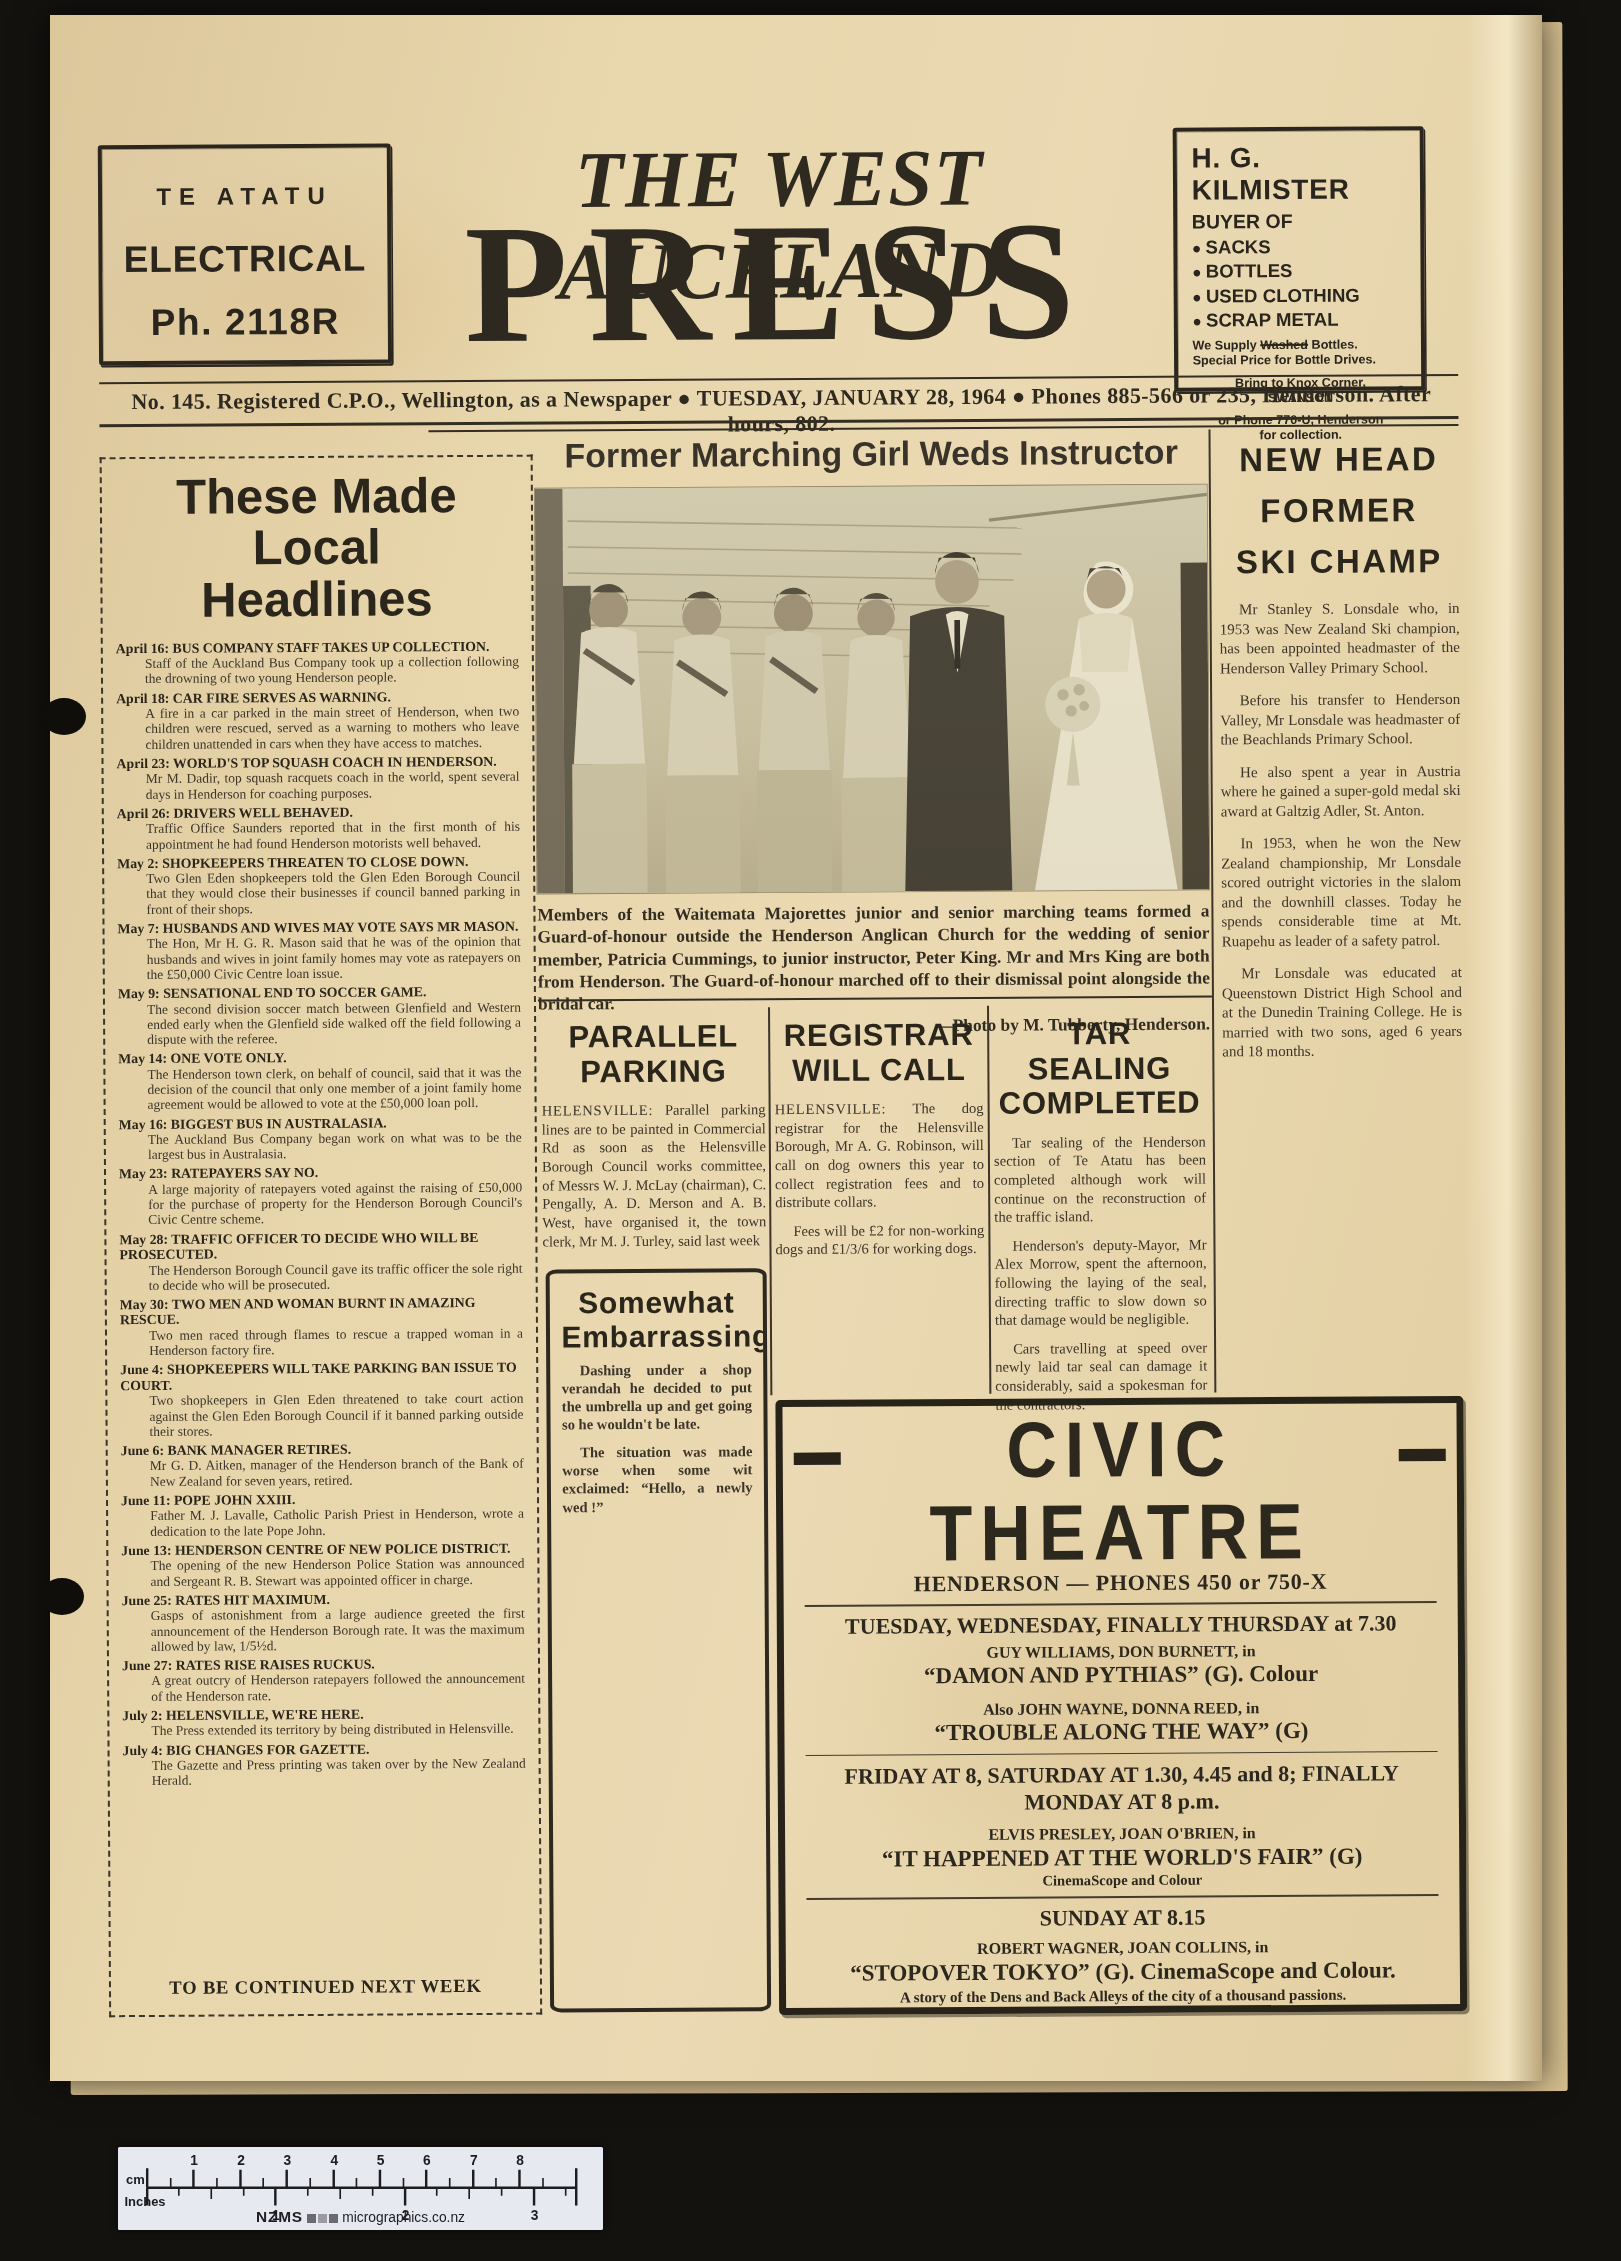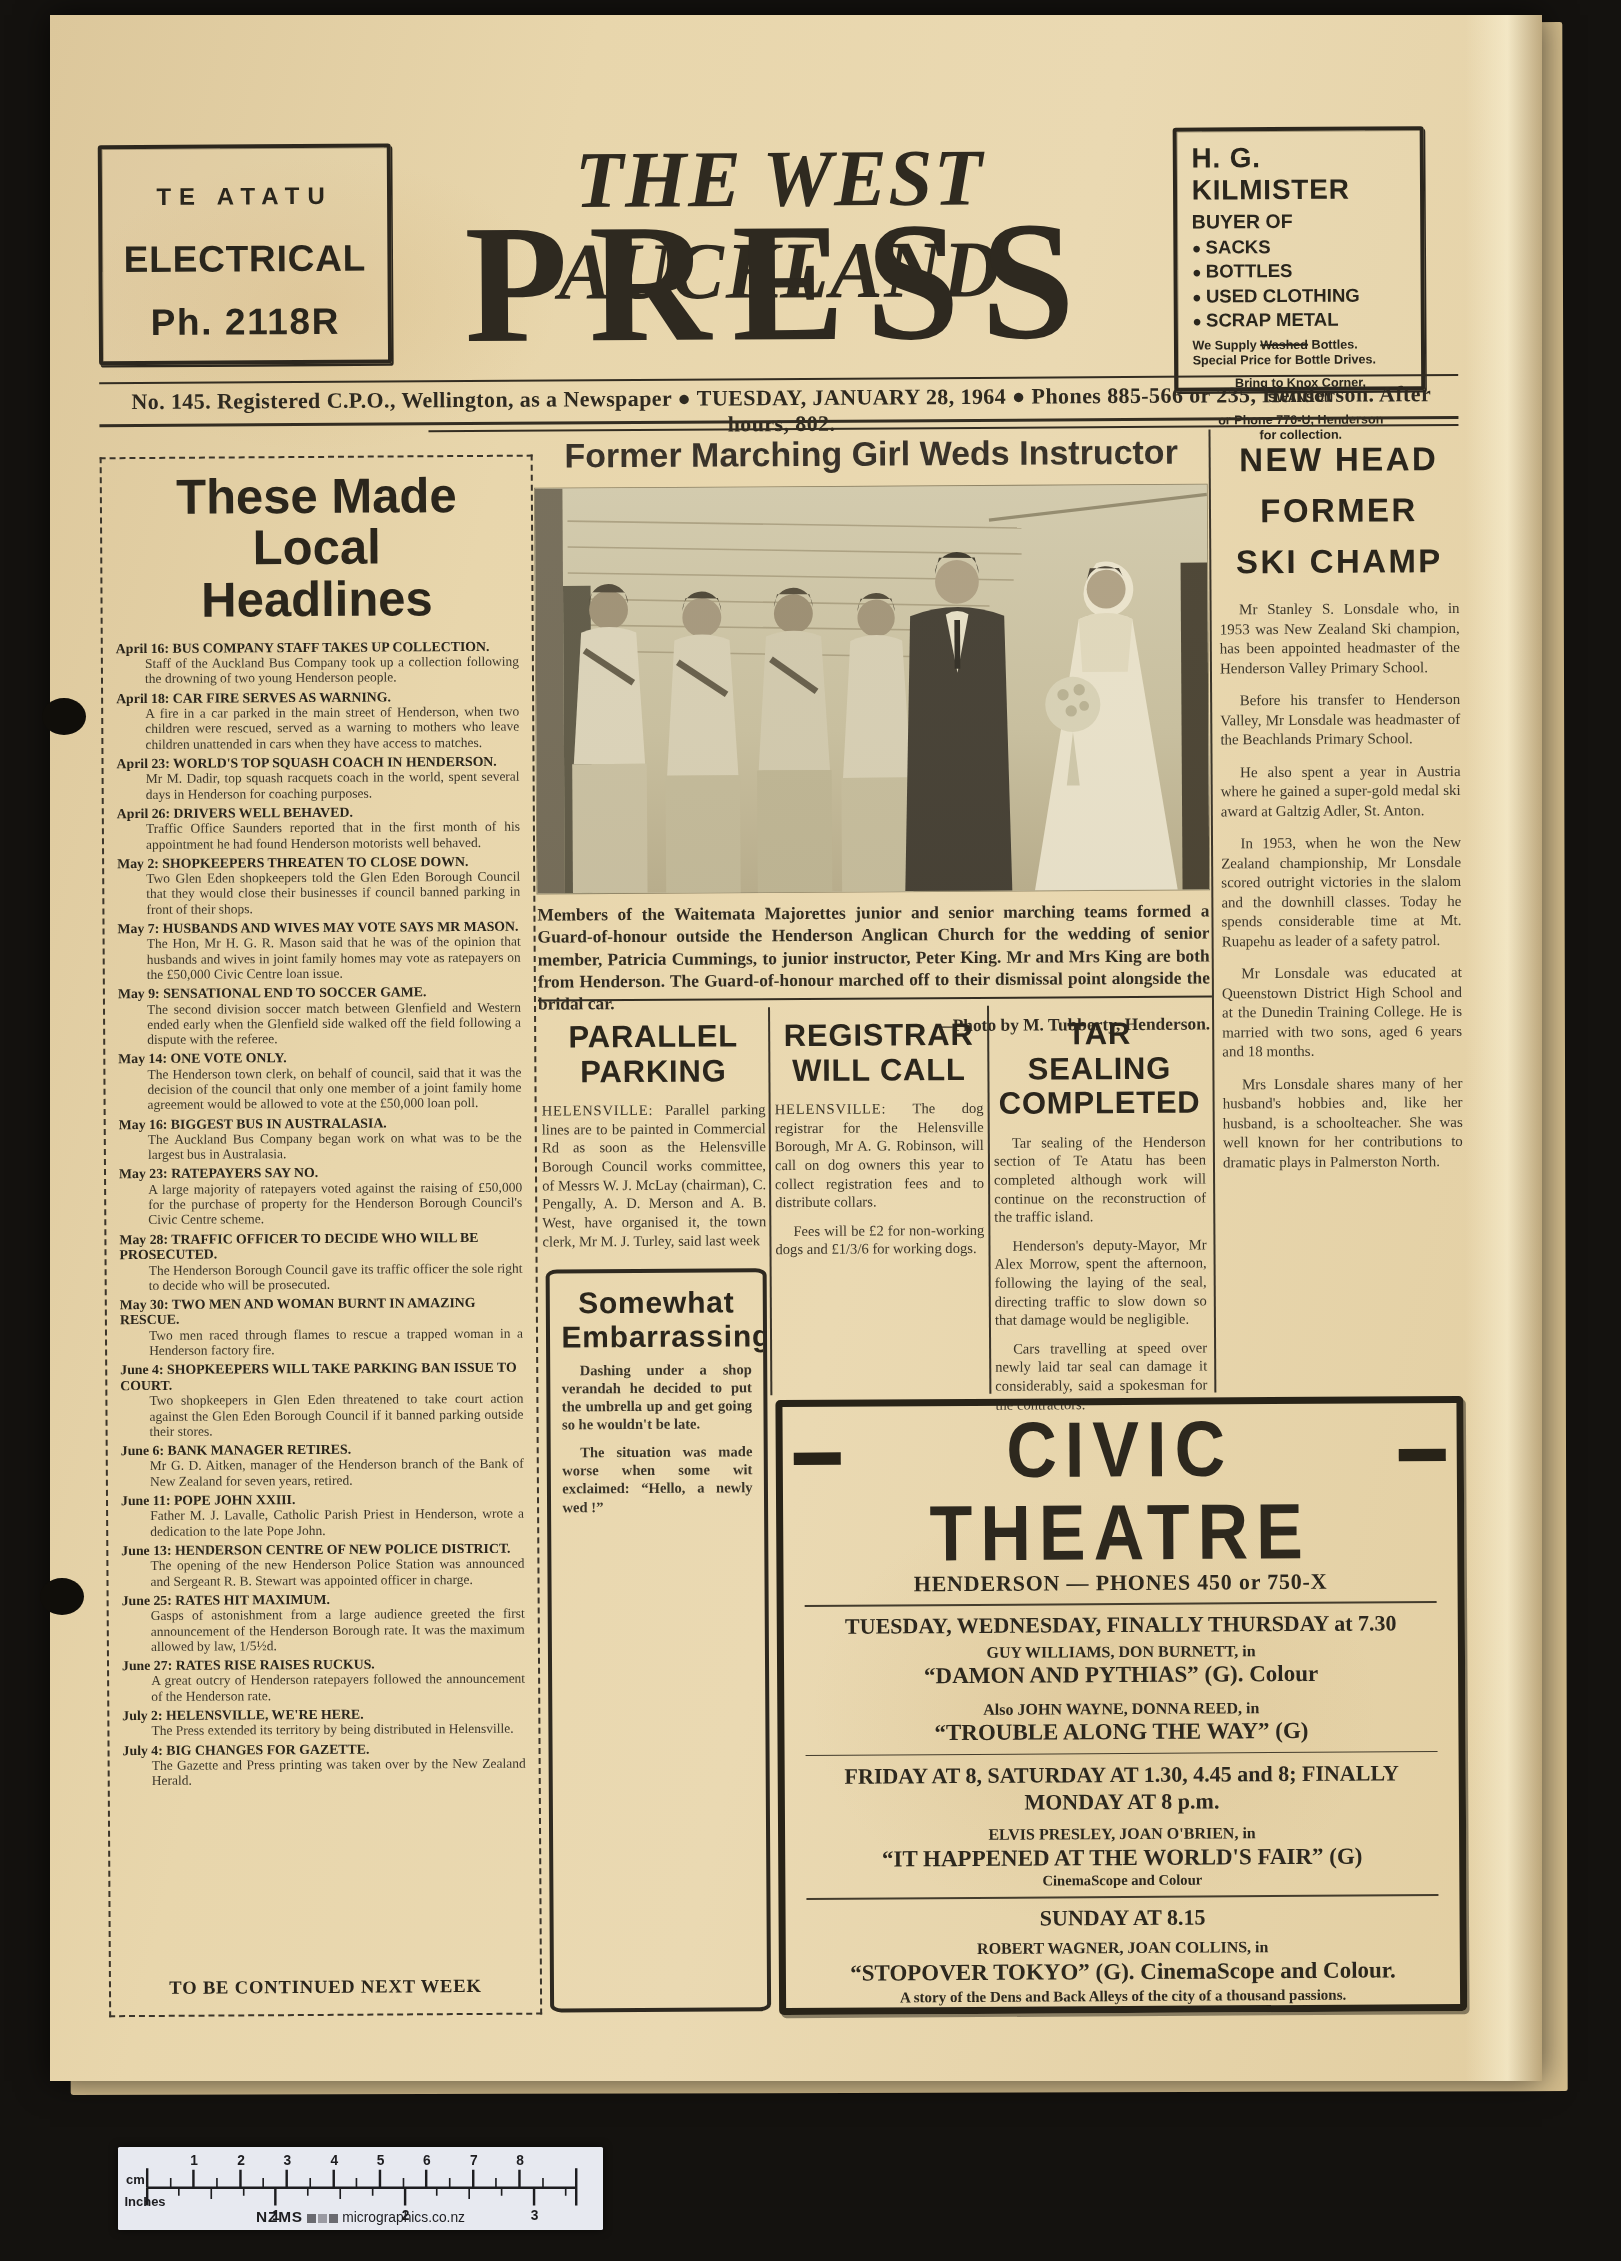--- a/index.html
+++ b/index.html
@@ -408,21 +408,20 @@
       <div class="a-title">
         <span>NEW HEAD</span><br>
         <span>FORMER</span><br>
         <span>SKI CHAMP</span>
       </div>
       <p>Mr Stanley S. Lonsdale who, in 1953 was New Zealand Ski champion, has been appointed headmaster of the Henderson Valley Primary School.</p>
       <p>Before his transfer to Henderson Valley, Mr Lonsdale was headmaster of the Beachlands Primary School.</p>
       <p>He also spent a year in Austria where he gained a super-gold medal ski award at Galtzig Adler, St. Anton.</p>
       <p>In 1953, when he won the New Zealand championship, Mr Lonsdale scored outright victories in the slalom and the downhill classes. Today he spends considerable time at Mt. Ruapehu as leader of a safety patrol.</p>
       <p>Mr Lonsdale was educated at Queenstown District High School and at the Dunedin Training College. He is married with two sons, aged 6 years and 18 months.</p>
-      <p>Mrs Lonsdale shares many of her husband's hobbies and, like her husband, is a schoolteacher. She was well known for her contributions to dramatic plays in Palmerston North.</p>
     </div>
 
     <div class="abs" id="civic">
       <div class="cv-title">
         <span class="cv-dash left"></span>
         <span>CIVIC THEATRE</span>
         <span class="cv-dash right"></span>
       </div>
       <div class="cv-phones">HENDERSON — PHONES 450 or 750-X</div>
       <hr class="cv-rule">

